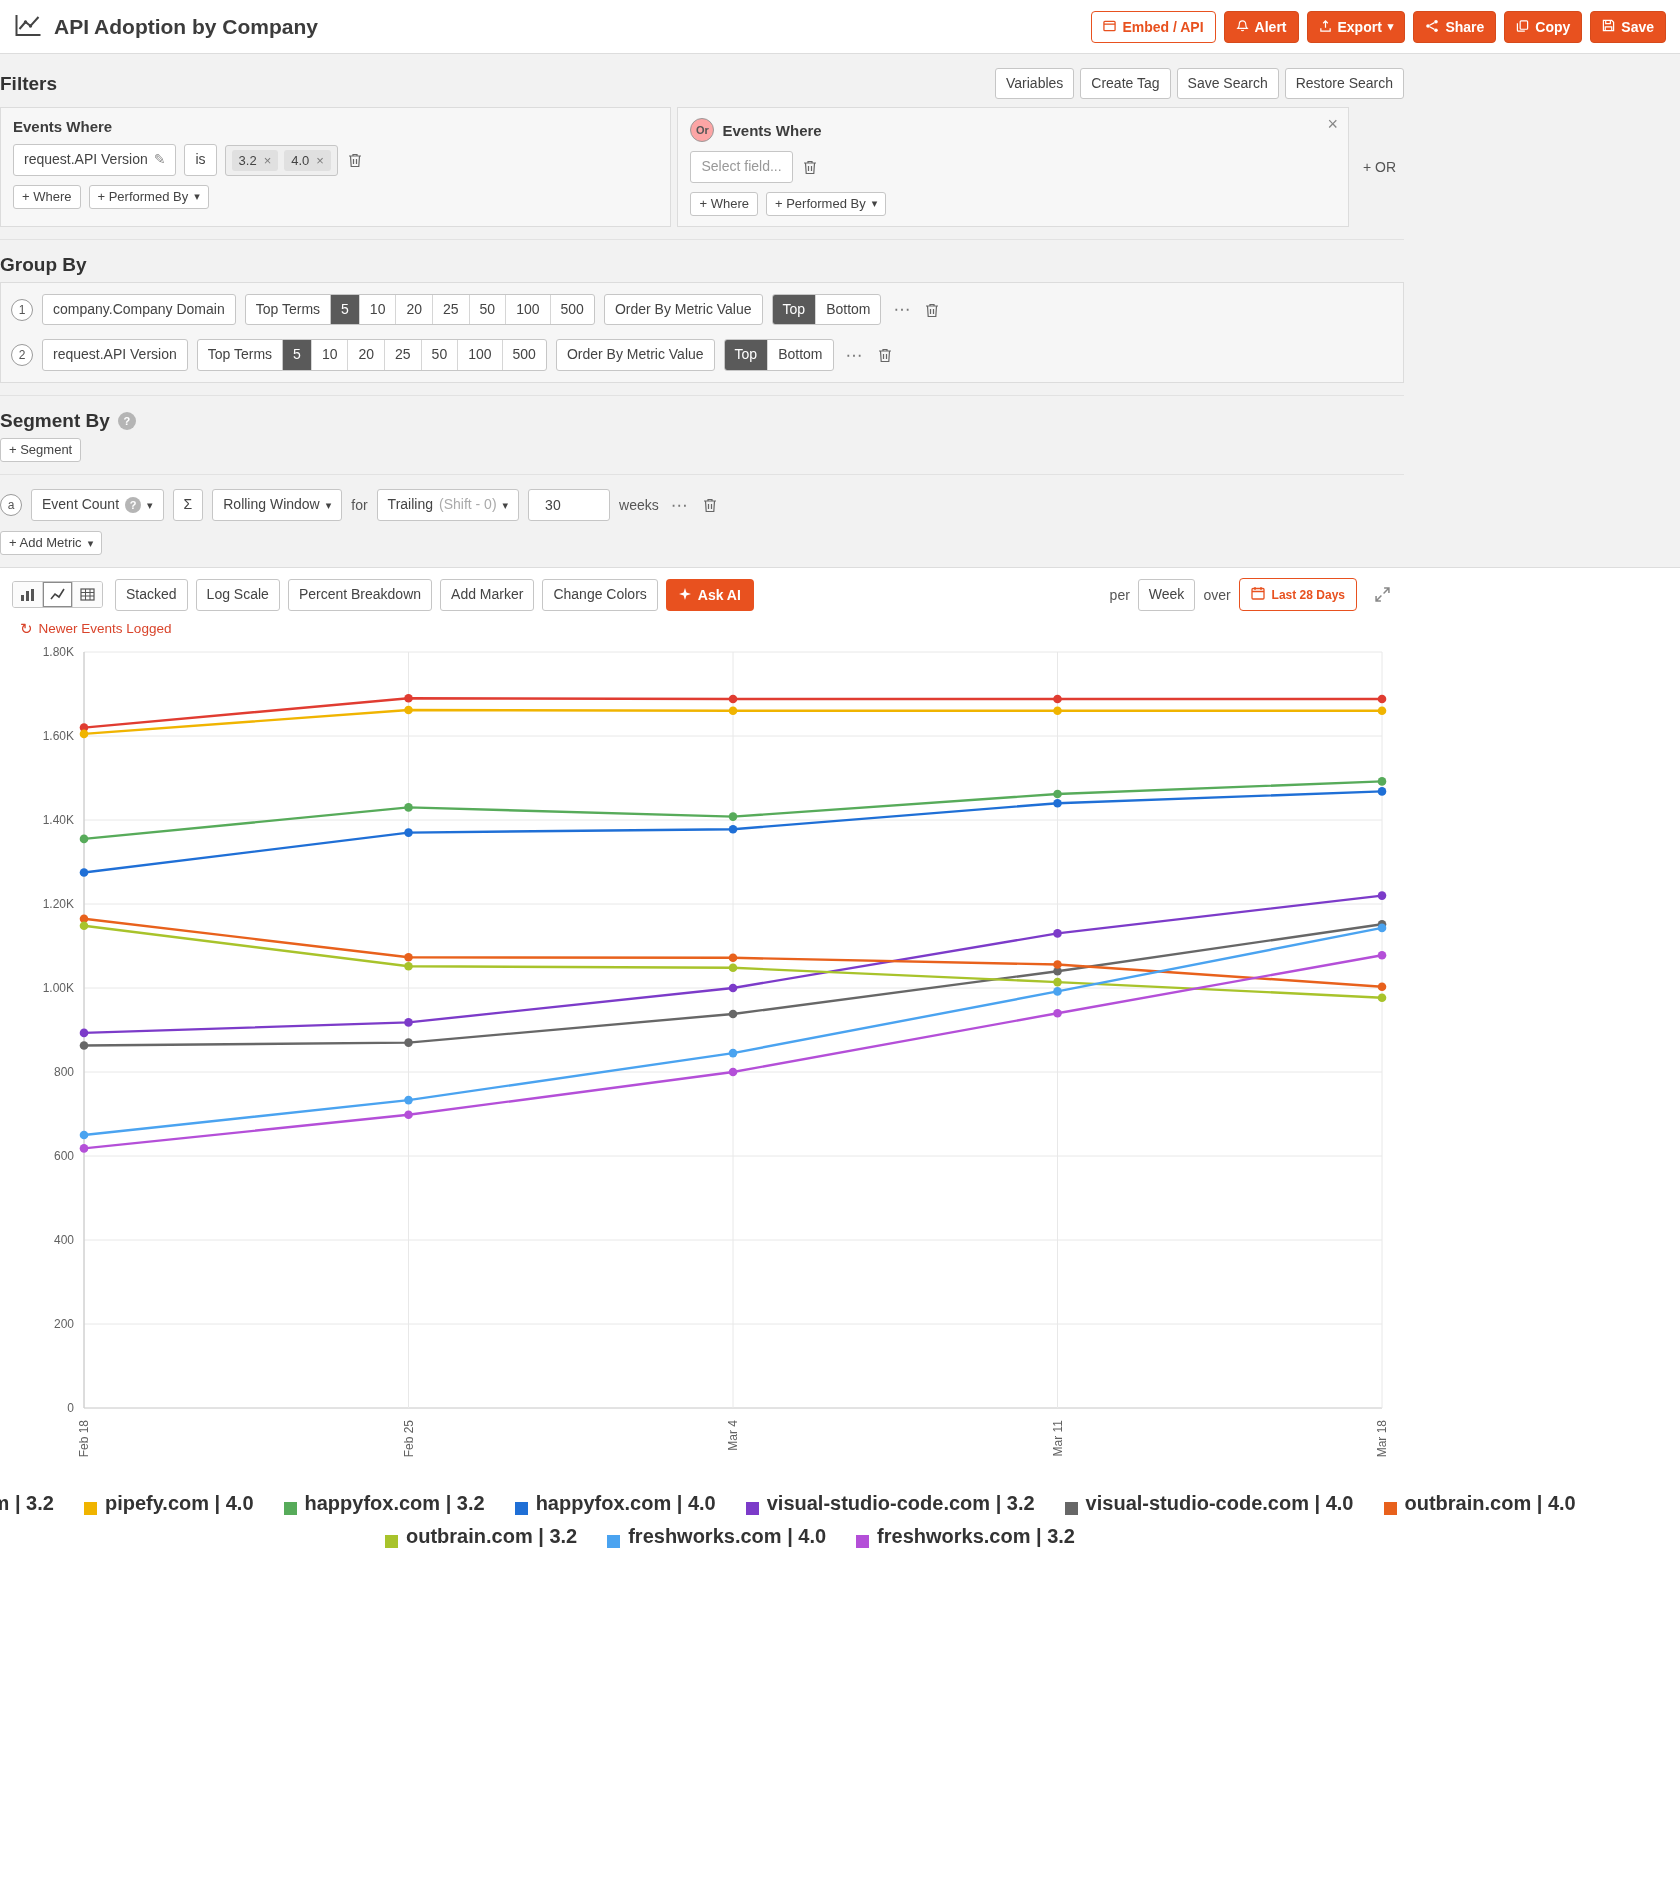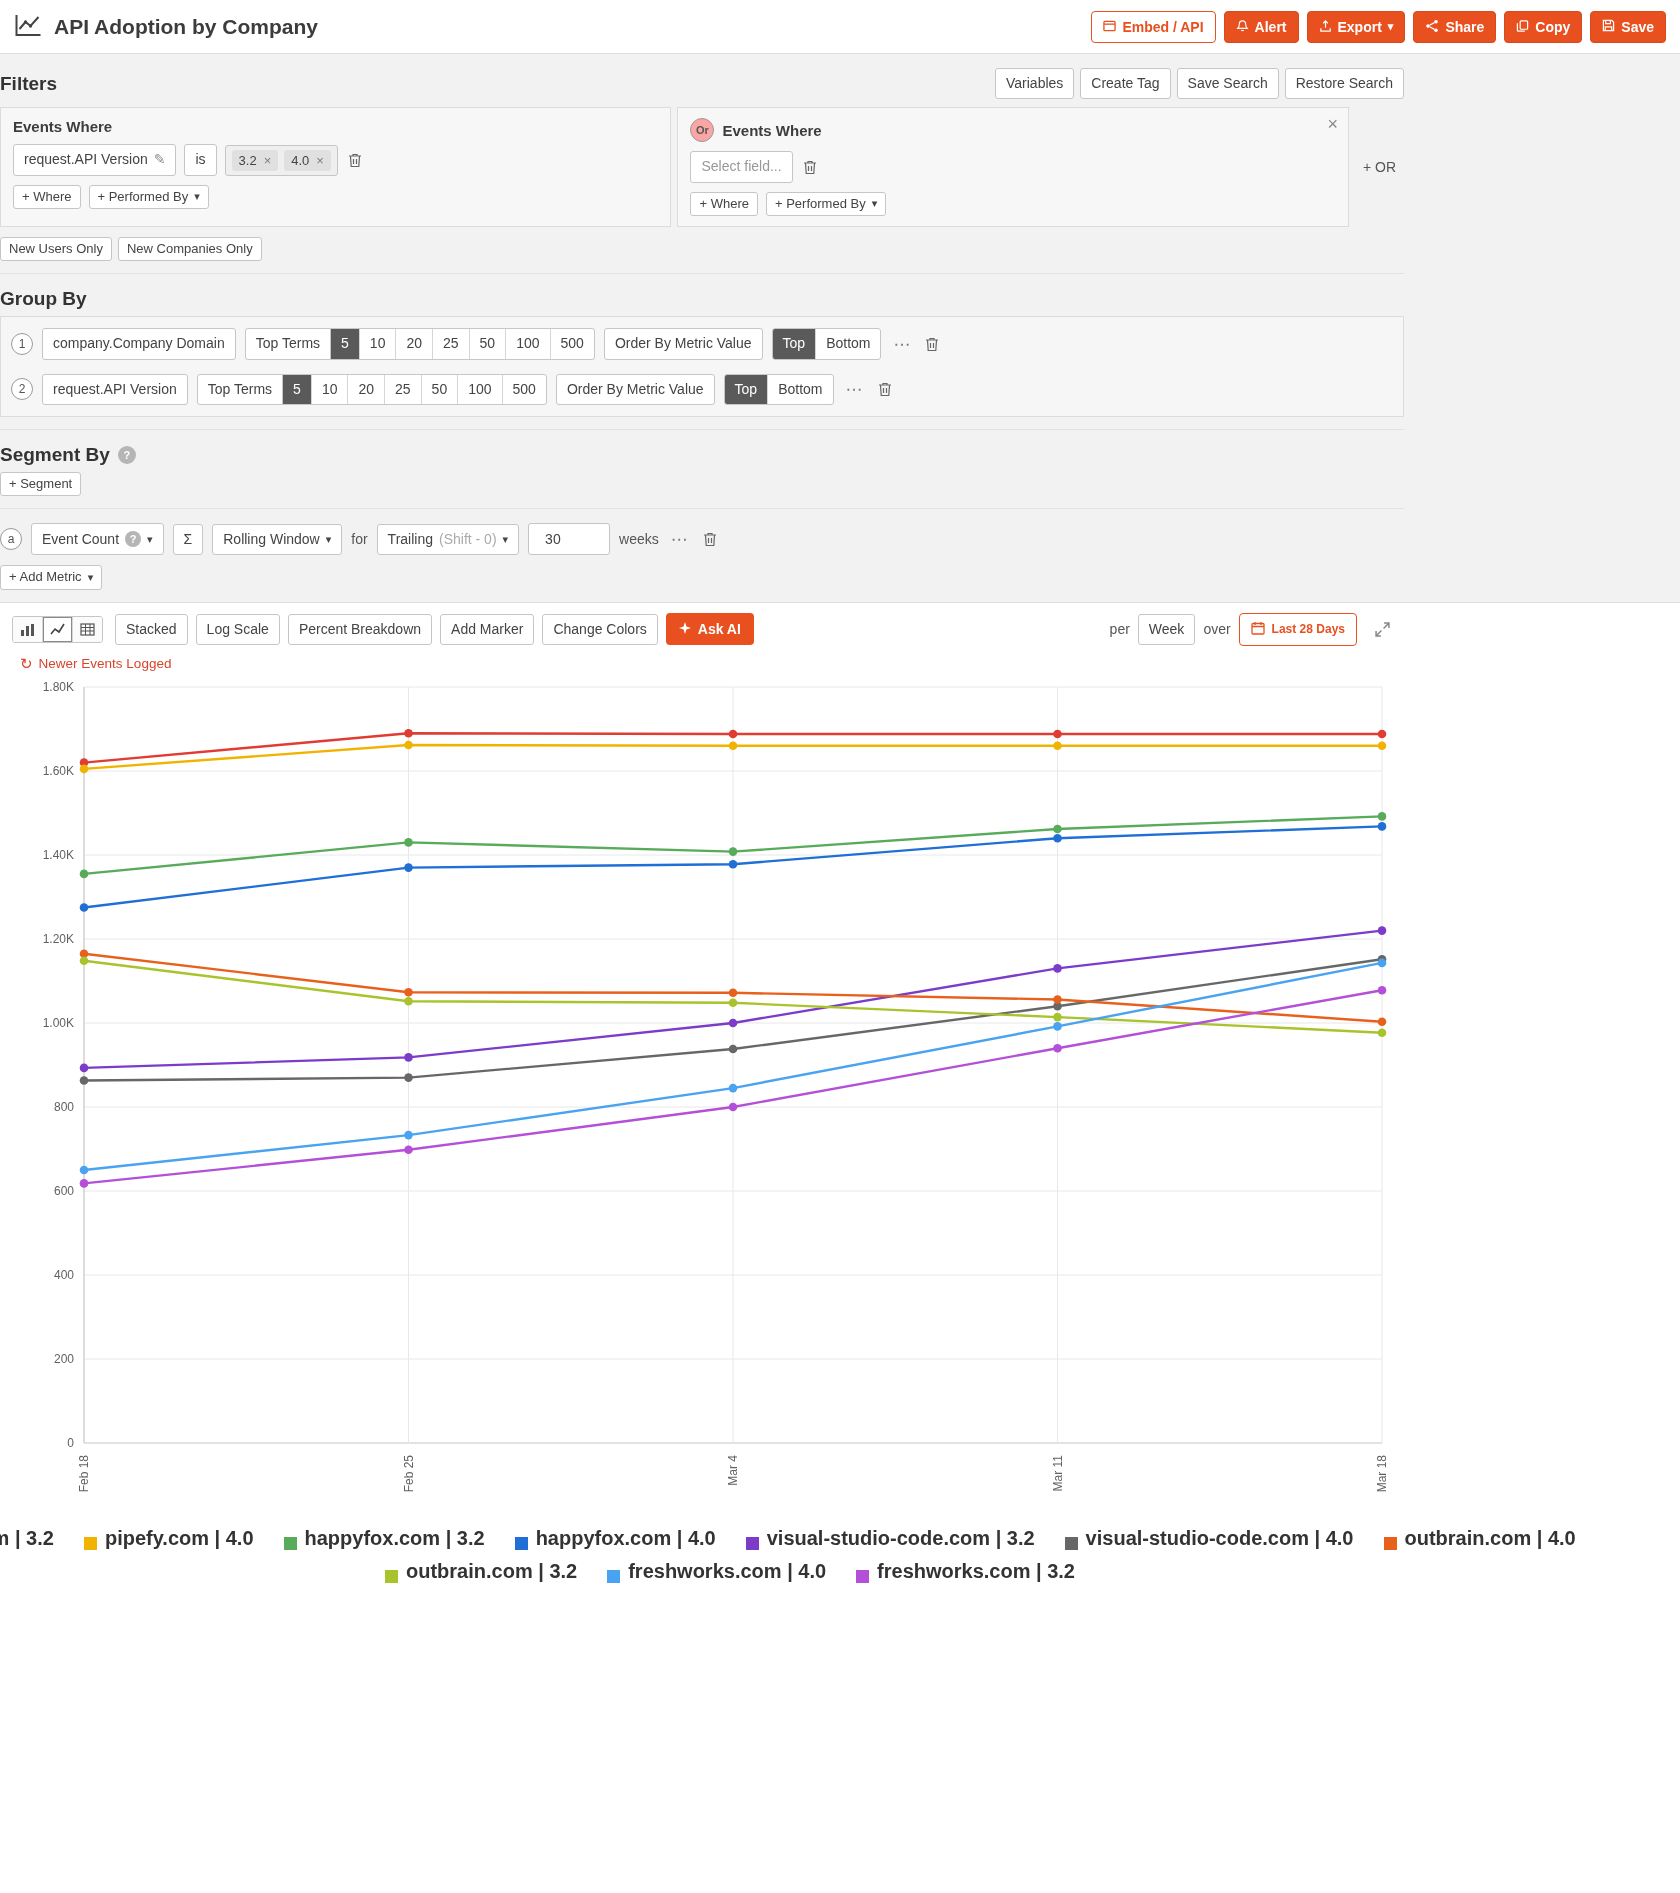--- a/index.html
+++ b/index.html
@@ -213,24 +213,20 @@
           <button class="white-btn sm">
             <span>+ Performed By</span>
             <span class="caret">▾</span>
           </button>
         </div>
       </div>
 
       <div class="add-or">+ OR</div>
     </div>
 
-    <div class="quick-filters">
-      <button class="white-btn sm">New Users Only</button>
-      <button class="white-btn sm">New Companies Only</button>
-    </div>
   </div>
 
   <div class="section inner">
     <div class="sec-head" style="padding-bottom:6px">
       <h2>Group By</h2>
     </div>
     <div class="group-box">
 
       <div class="group-row">
         <span class="num-badge">1</span>

